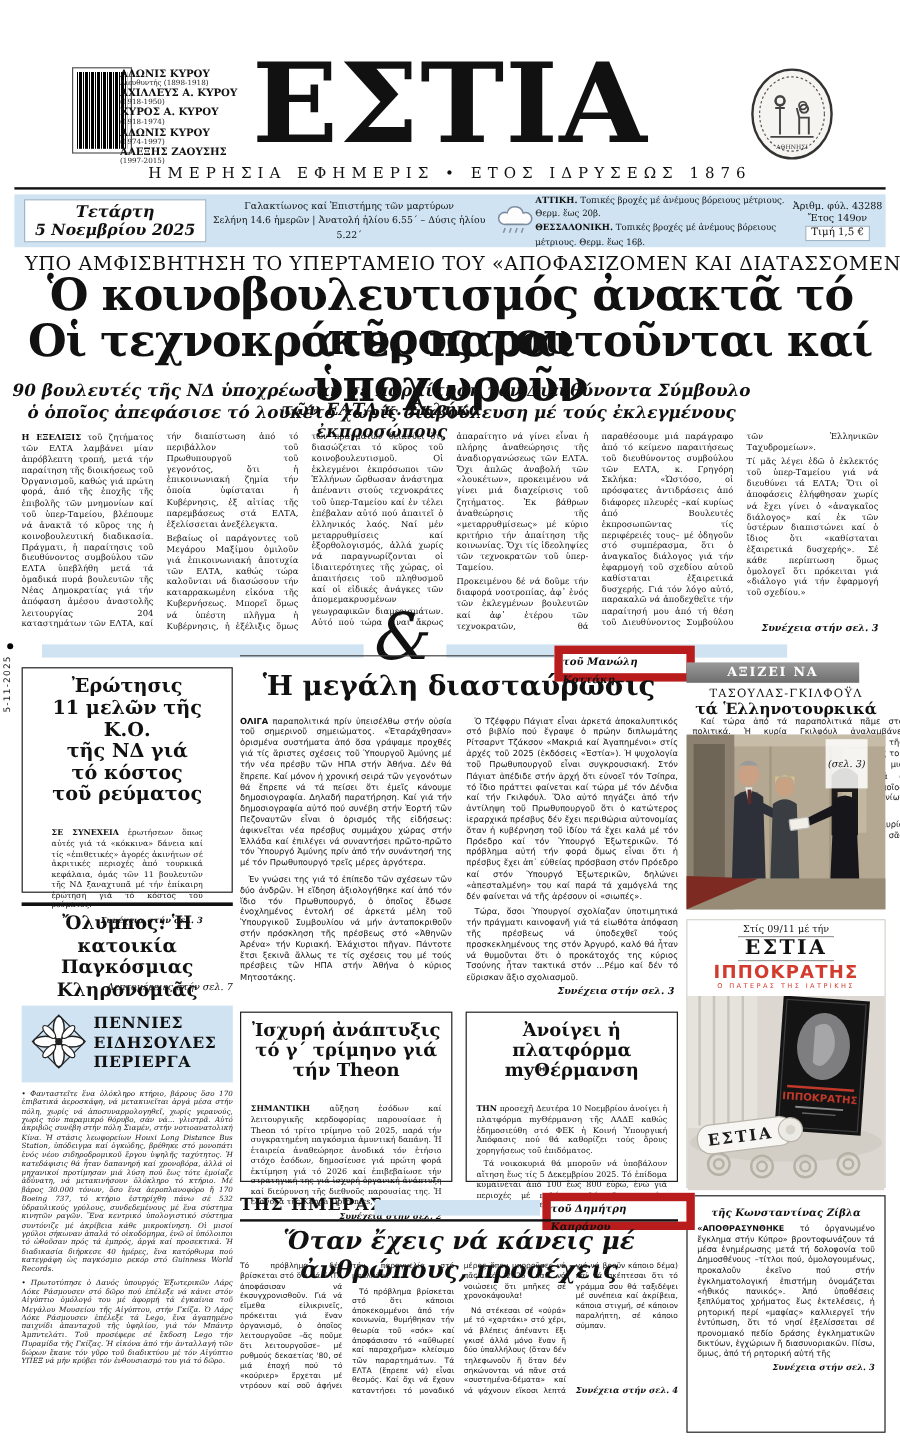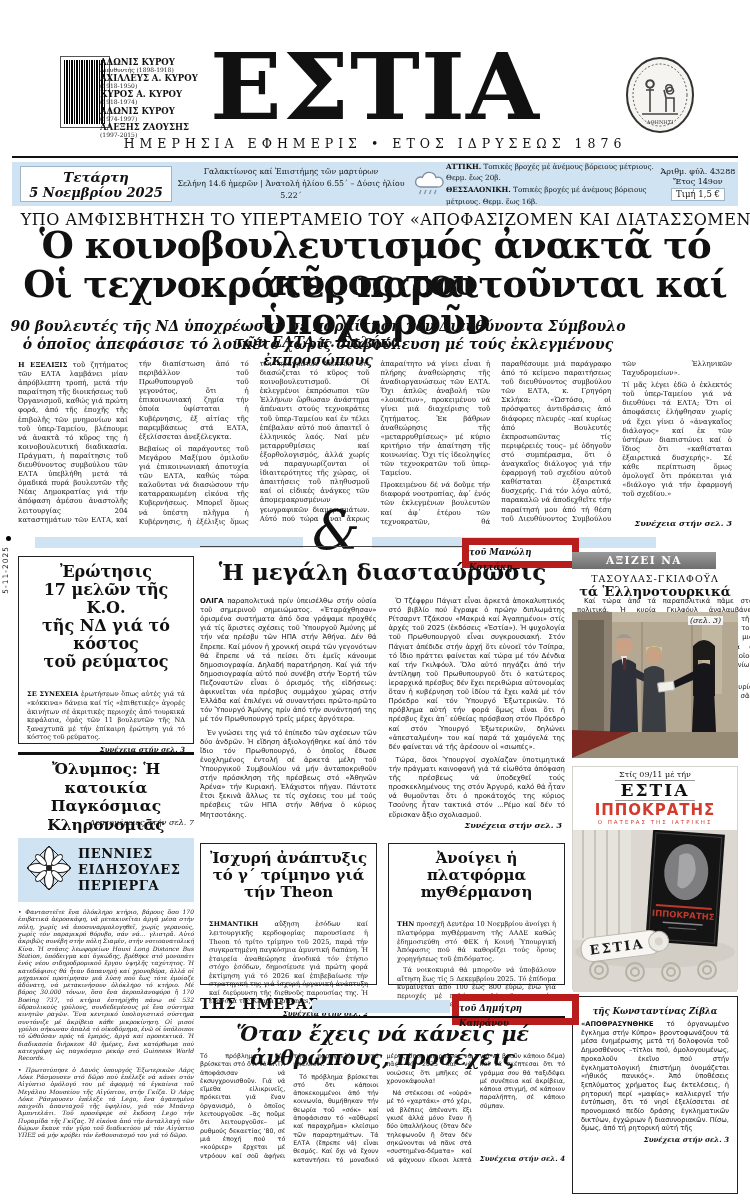--- a/index.html
+++ b/index.html
@@ -34,21 +34,21 @@
   .deck{left:0;width:636px;text-align:center;font-style:italic;font-weight:bold;font-size:14px;}
   .leadbody{left:18px;top:360px;width:714px;height:170px;column-count:6;column-gap:11px;column-fill:auto;
             font-size:7px;line-height:1.3;}
   .leadbody p{margin:0 0 3px;}
   .cont{font-weight:bold;font-style:italic;font-size:8px;text-align:right;}
   .leadcont{left:585px;top:518px;width:147px;}
   .bluestrip{top:537px;height:11px;background:#cfe3f2;}
   .amp{left:300px;top:504px;width:72px;text-align:center;font-size:54px;font-style:italic;line-height:1;}
   
   .box{border:1.5px solid #222;background:#fff;}
-  .erotisis{left:18px;top:556px;width:176px;height:188px;padding:6px 8px;box-sizing:border-box;}
+  .erotisis{left:18px;top:556px;width:176px;height:188px;padding:6px 24px;box-sizing:border-box;}
   .boxtitle{font-weight:bold;text-align:center;line-height:1.12;}
   .erotisis .boxtitle{font-size:16px;margin-bottom:5px;}
   .smallbody{font-size:6.6px;line-height:1.3;}
   .smallbody p{margin:0 0 3px;text-indent:6px;}
   .smallbody p:first-child{text-indent:0;margin-top:20px;}
   .lrule{left:18px;top:752px;width:176px;height:2.5px;}
   .olympos{left:18px;top:760px;width:176px;font-weight:bold;font-size:15.5px;line-height:1.2;text-align:center;}
   .olycont{left:18px;top:818px;width:176px;font-style:italic;font-size:8px;text-align:right;}
   .pennieshdr{left:18px;top:838px;width:176px;height:64px;background:#cfe3f2;display:flex;align-items:center;}
   .plabels{font-weight:bold;font-size:13px;line-height:1.25;letter-spacing:.5px;}
@@ -68,21 +68,21 @@
   .midbox{top:843px;height:142px;padding:6px 8px;box-sizing:border-box;}
   .theon{left:200px;width:177px;}
   .mytherm{left:388px;width:177px;}
   .midbox .boxtitle{font-size:15px;margin-bottom:4px;}
   
   .wrbar{left:572px;top:552px;width:144px;height:17px;background:linear-gradient(#9a9a9a,#6e6e6e);
          color:#fff;font-weight:bold;font-size:10.5px;letter-spacing:1.5px;text-align:center;line-height:17px;}
   .wrkick{left:572px;top:573px;width:166px;text-align:center;font-size:9.5px;letter-spacing:1px;}
   .wrtitle{left:572px;top:585px;width:166px;text-align:center;font-weight:bold;font-size:13px;line-height:1.15;}
   .photo{left:572px;top:612px;width:166px;height:146px;}
-  .pagetag{left:688px;top:616px;font-style:italic;font-size:8px;background:rgba(255,255,255,.85);padding:0 2px;}
+  .pagetag{left:688px;top:616px;font-style:italic;font-size:8px;background:rgba(255,255,255,.85);padding:16px 2px;}
   .promo{left:572px;top:766px;width:166px;height:224px;background:#edebe7;border:1px solid #d5d2cc;box-sizing:border-box;}
   .promotop{background:#fff;text-align:center;padding-top:3px;height:60px;}
   .promoline1{font-weight:normal;font-size:8px;}
   .promobrand{font-weight:bold;font-size:17px;letter-spacing:2px;line-height:1;border-top:1px solid #999;border-bottom:1px solid #999;display:inline-block;padding:1px 6px;margin:1px 0;}
   .promored{color:#d23b2e;font-weight:bold;font-size:15px;letter-spacing:1px;font-family:"DejaVu Sans",sans-serif;line-height:1.1;}
   .promoredsub{color:#d23b2e;font-size:5.5px;letter-spacing:2px;font-family:"DejaVu Sans",sans-serif;}
   .kypros{left:572px;top:996px;width:166px;height:198px;padding:6px 8px;box-sizing:border-box;}
   .kypros .boxtitle{font-size:13.5px;}
   .kbylinetxt{text-align:center;font-style:italic;font-weight:bold;font-size:8.5px;margin:3px 0 4px;}
   .kyprosbody{font-family:"DejaVu Sans",sans-serif;font-size:6.7px;line-height:1.3;}
@@ -189,21 +189,21 @@
   </div>
   <div class="abs cont leadcont">Συνέχεια στήν σελ. 3</div>
 
   <div class="abs bluestrip" style="left:35px;width:268px;"></div>
   <div class="abs bluestrip" style="left:372px;width:284px;"></div>
   <div class="abs amp">&amp;</div>
 
   <div class="abs box erotisis">
     <div class="boxtitle">
       <span style="display:block">Ἐρώτησις</span>
-      <span style="display:block">17 μελῶν τῆς Κ.Ο.</span>
+      <span style="display:block">11 μελῶν τῆς Κ.Ο.</span>
       <span style="display:block">τῆς ΝΔ γιά τό κόστος</span>
       <span style="display:block">τοῦ ρεύματος</span>
     </div>
     <div class="smallbody just">
       <p><b>ΣΕ ΣΥΝΕΧΕΙΑ</b> <span>ἐρωτήσεων ὅπως αὐτές γιά τά «κόκκινα» δάνεια καί τίς «ἐπιθετικές» ἀγορές ἀκινήτων σέ ἀκριτικές περιοχές ἀπό τουρκικά κεφάλαια, ὁμάς τῶν 11 βουλευτῶν τῆς ΝΔ ξαναχτυπᾶ μέ τήν ἐπίκαιρη ἐρώτηση γιά τό κόστος τοῦ ρεύματος.</span></p>
     </div>
     <div class="cont" style="font-size:7px;">Συνέχεια στήν σελ. 3</div>
   </div>
 
   <div class="abs rule lrule"></div>

